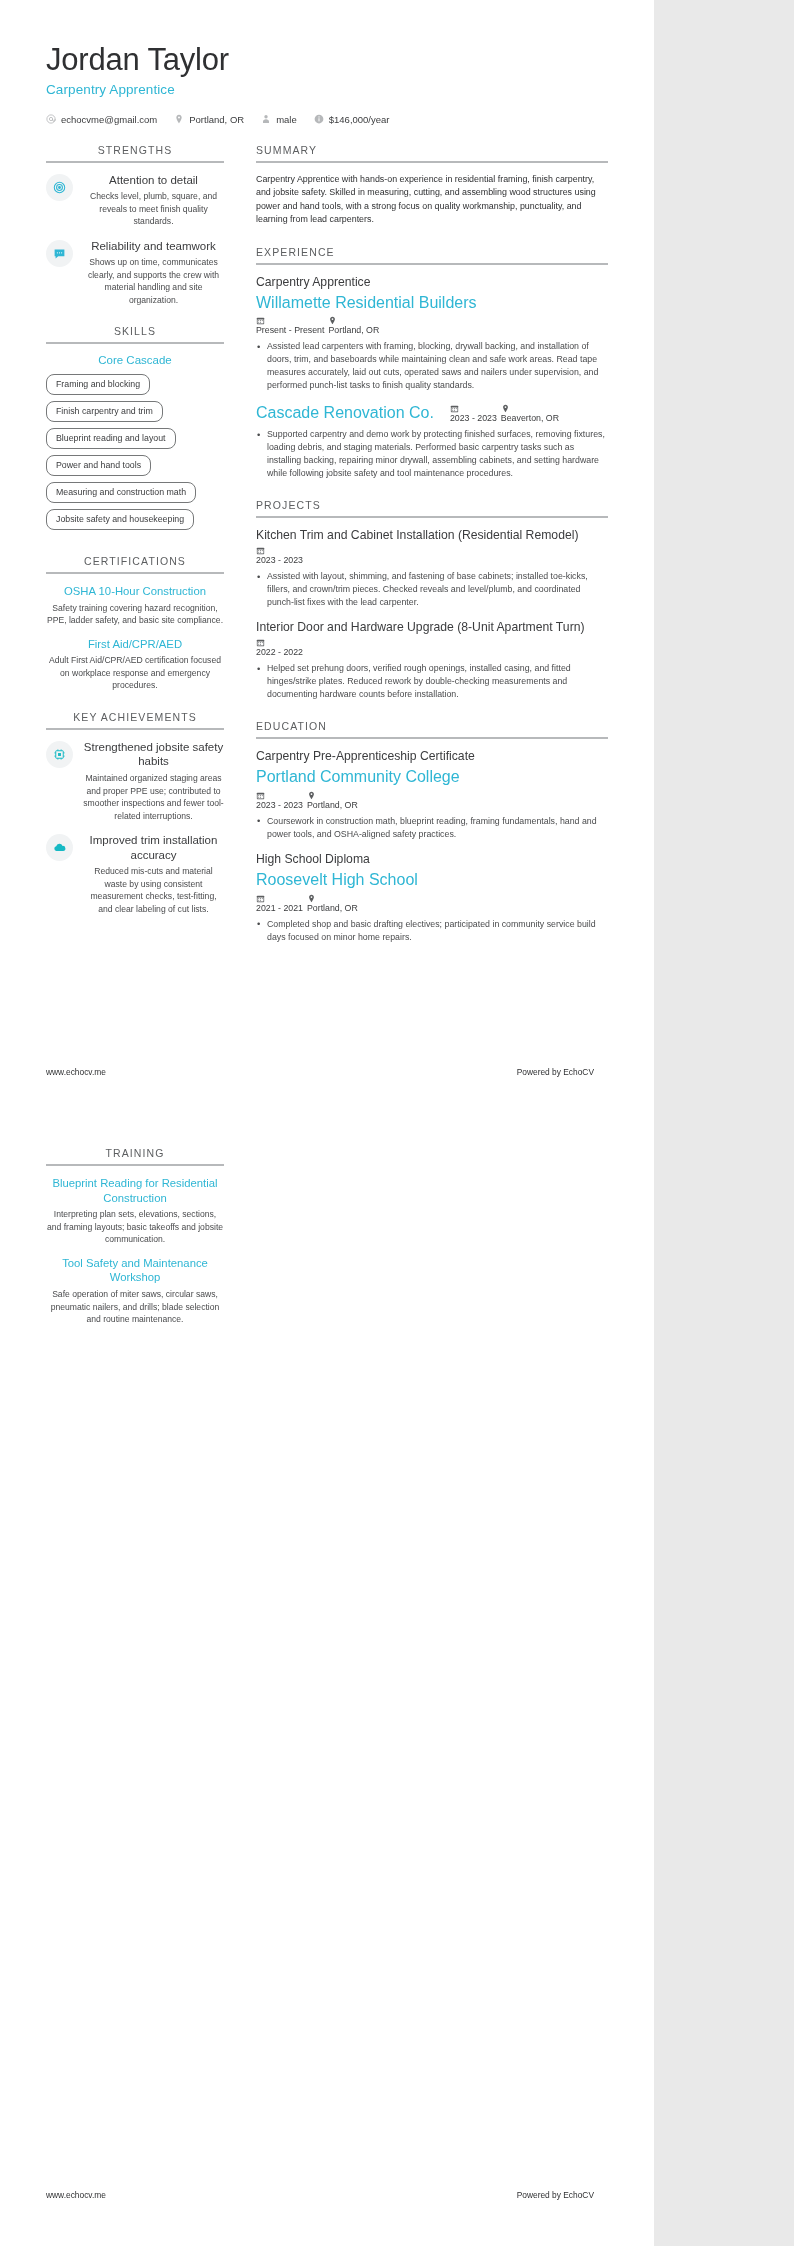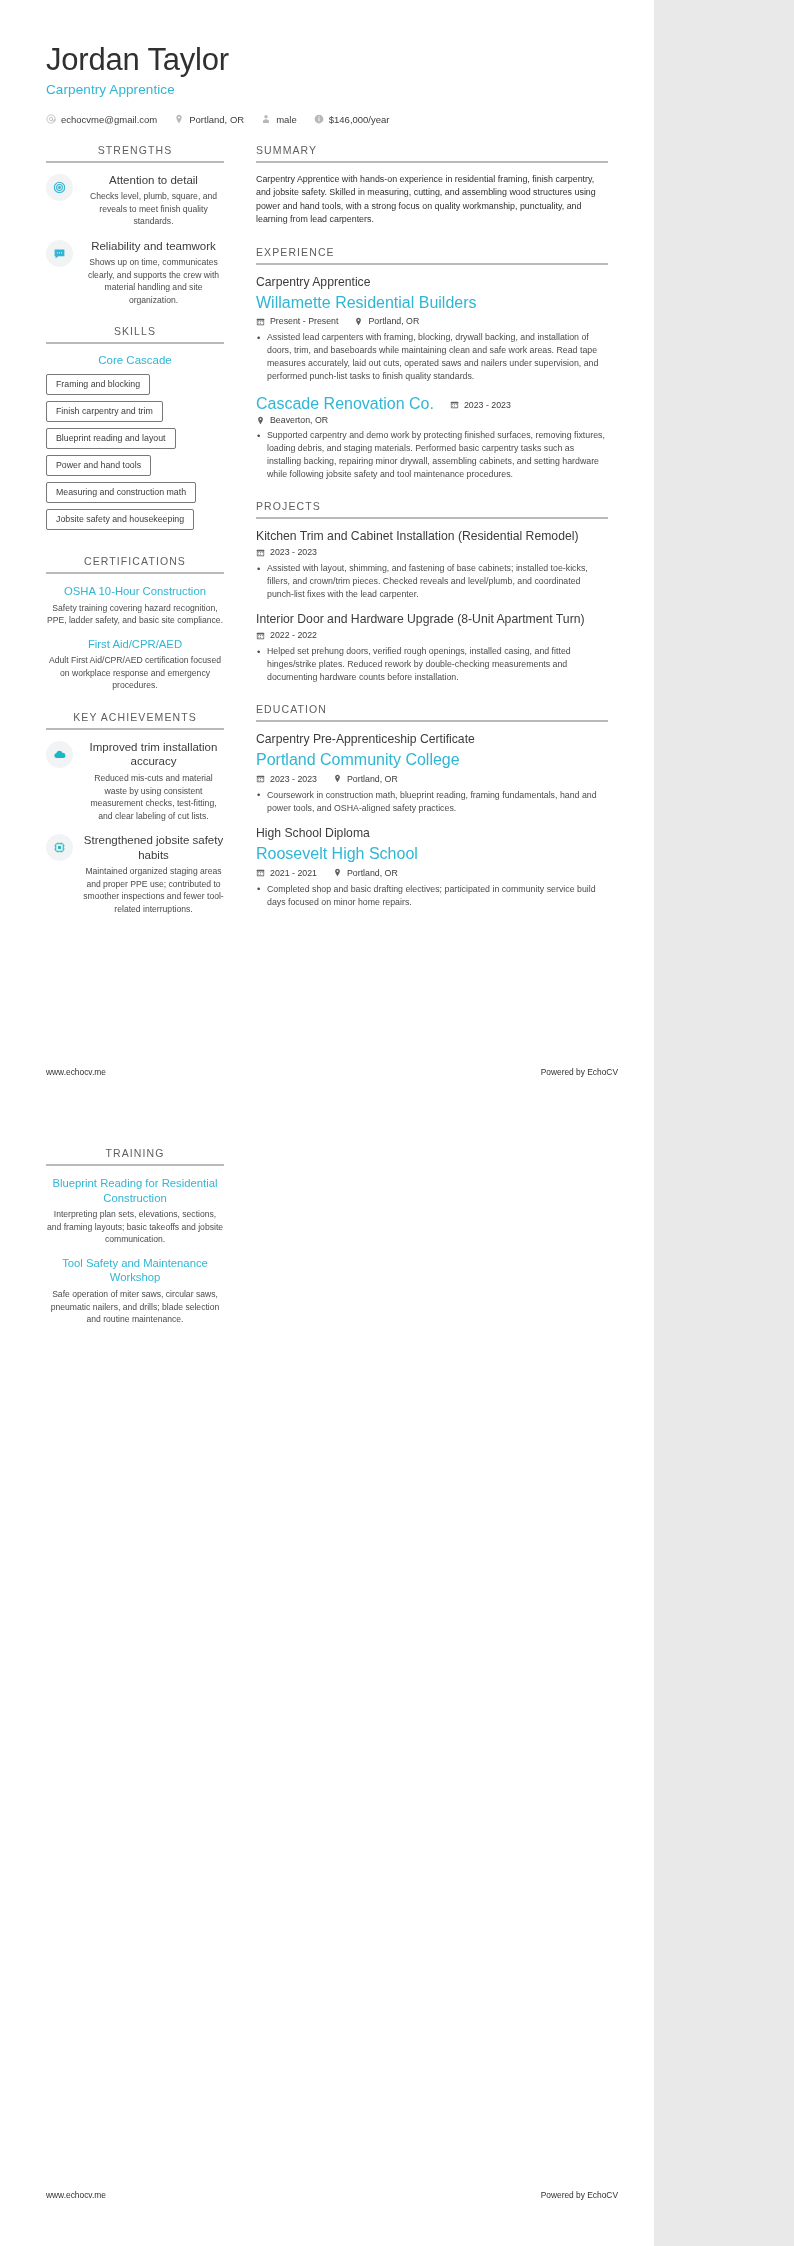--- a/index.html
+++ b/index.html
@@ -124,21 +124,21 @@
 
   
   .skills-group-title {
     font-size: 11.5px;
     color: #2fb6d4;
     margin-bottom: 8px;
   }
   .pill {
     display: inline-block;
     border: 1px solid #767879;
-    border-radius: 2px;
+    border-radius: 8px;
     padding: 4px 9px 4px 9px;
     font-size: 8.8px;
     color: #3b3c3e;
     margin-bottom: 6px;
     line-height: 1.25;
   }
   .pill-wrap { display: flex; flex-direction: column; align-items: flex-start; }
 
   
   .cert-item { margin-bottom: 10px; }
@@ -169,25 +169,25 @@
     margin-bottom: 3px;
   }
   .meta-row {
     display: flex;
     align-items: center;
     flex-wrap: wrap;
     margin-bottom: 5px;
   }
   .meta-item {
     display: flex;
-    align-items: center;
     font-size: 8.8px;
     color: #3b3c3e;
-    margin-right: 16px;
+    margin-right: 4px;
     white-space: nowrap;
+    flex-direction: column;
   }
   .meta-item .ic {
     width: 9px; height: 9px;
     margin-right: 5px;
     color: #5c5e60;
     display: inline-flex;
     align-items: center;
     justify-content: center;
     flex: none;
   }
@@ -219,21 +219,21 @@
   .summary-text {
     font-size: 8.9px;
     color: #2f3032;
     line-height: 1.52;
   }
 
   
   .page-footer {
     position: absolute;
     left: 46px;
-    right: 36px;
+    right: 60px;
     bottom: 46px;
     display: flex;
     justify-content: space-between;
     align-items: flex-end;
     font-size: 8.4px;
     color: #2f3032;
   }
 
   .page-2 .columns { margin-top: 24px; }
 </style>
@@ -357,41 +357,41 @@
             <div class="cert-desc">Adult First Aid/CPR/AED certification focused on workplace response and emergency procedures.</div>
           </div>
         </div>
 
         <div class="sec">
           <div class="sec-title">KEY ACHIEVEMENTS</div>
           <div class="sec-rule"></div>
 
           <div class="badge-item">
             <div class="badge-ic">
-              <svg viewBox="0 0 16 16" fill="#16b9c4">
-                <path d="M12.4 12.4H4.2A3 3 0 0 1 4 6.5 4 4 0 0 1 11.7 6a2.9 2.9 0 0 1 .7 6.4z"></path>
-              </svg>
-            </div>
-            <div class="badge-body">
-              <div class="badge-title">Improved trim installation accuracy</div>
-              <div class="badge-desc">Reduced mis-cuts and material waste by using consistent measurement checks, test-fitting, and clear labeling of cut lists.</div>
-            </div>
-          </div>
-
-          <div class="badge-item">
-            <div class="badge-ic">
               <svg viewBox="0 0 16 16" fill="none" stroke="#16b9c4" stroke-width="1.2">
                 <rect x="3.4" y="3.4" width="9.2" height="9.2" rx="0.6"></rect>
                 <rect x="6.2" y="6.2" width="3.6" height="3.6" fill="#16b9c4" stroke="none"></rect>
                 <path d="M6 3.4V1.8M10 3.4V1.8M6 12.6v1.6M10 12.6v1.6M3.4 6H1.8M3.4 10H1.8M12.6 6h1.6M12.6 10h1.6"></path>
               </svg>
             </div>
             <div class="badge-body">
               <div class="badge-title">Strengthened jobsite safety habits</div>
               <div class="badge-desc">Maintained organized staging areas and proper PPE use; contributed to smoother inspections and fewer tool-related interruptions.</div>
+            </div>
+          </div>
+
+          <div class="badge-item">
+            <div class="badge-ic">
+              <svg viewBox="0 0 16 16" fill="#16b9c4">
+                <path d="M12.4 12.4H4.2A3 3 0 0 1 4 6.5 4 4 0 0 1 11.7 6a2.9 2.9 0 0 1 .7 6.4z"></path>
+              </svg>
+            </div>
+            <div class="badge-body">
+              <div class="badge-title">Improved trim installation accuracy</div>
+              <div class="badge-desc">Reduced mis-cuts and material waste by using consistent measurement checks, test-fitting, and clear labeling of cut lists.</div>
             </div>
           </div>
         </div>
 
       </div>
 
       <div class="col-right">
 
         <div class="sec">
           <div class="sec-title">SUMMARY</div>

